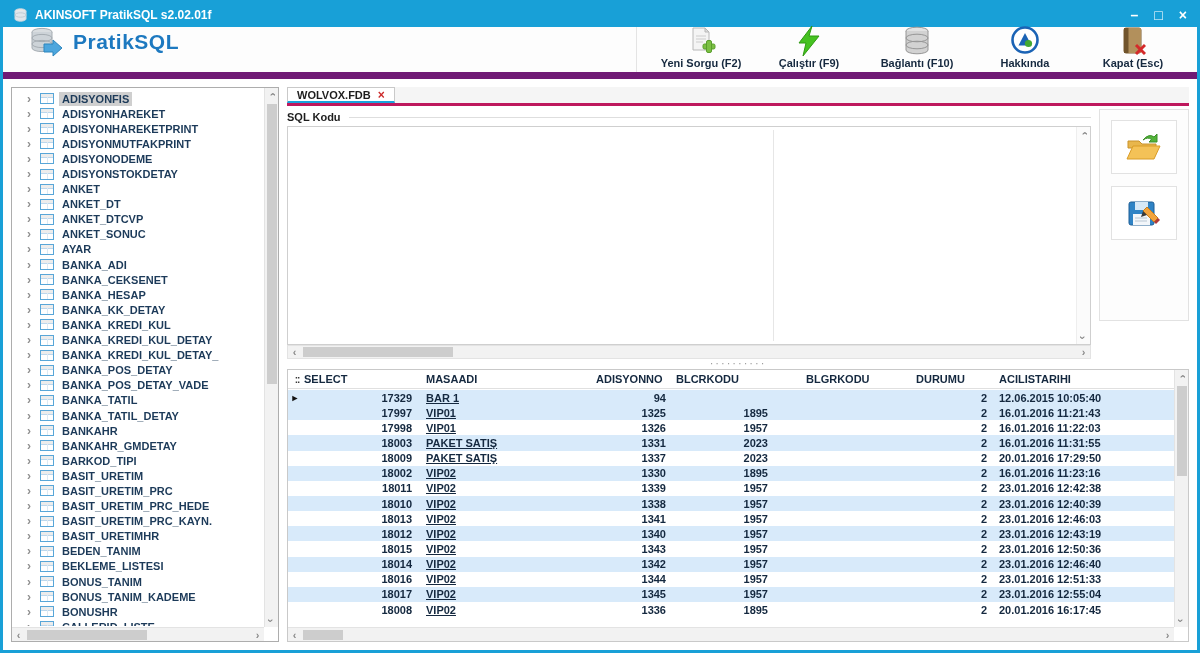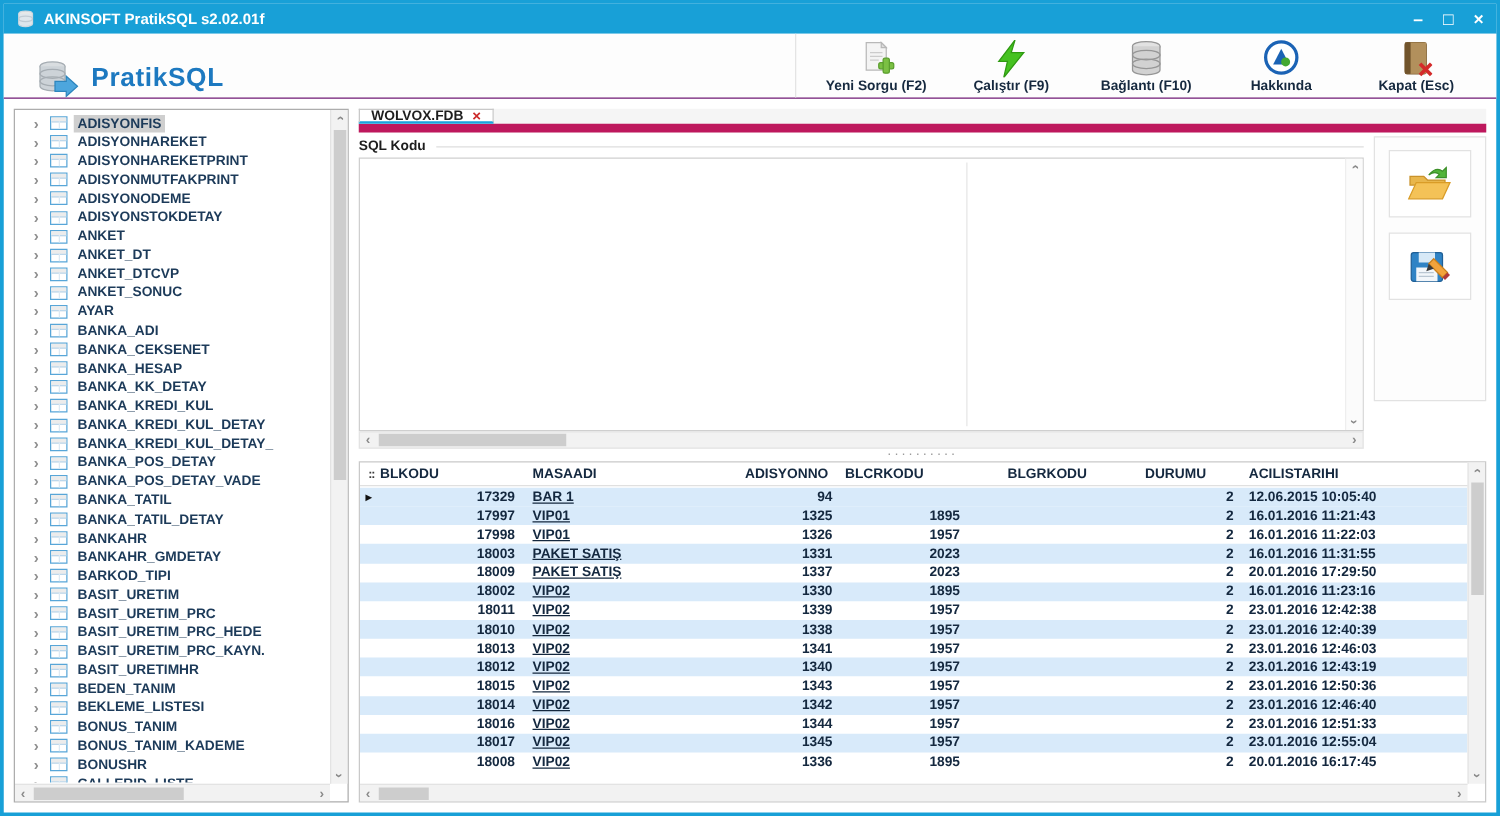--- a/index.html
+++ b/index.html
@@ -10,21 +10,21 @@
 
   
   .titlebar { position:absolute; top:0; left:0; right:0; height:24px; background:#18a0d7;
               display:flex; align-items:center; padding:0 10px; gap:7px; }
   .titlebar .title { color:#fff; font-size:12px; font-weight:bold; }
   .win-controls { margin-left:auto; display:flex; gap:16px; align-items:center; }
   .win-btn { color:#fff; font-size:14px; font-weight:bold; line-height:1; cursor:default; }
 
   
   .toolbar { position:absolute; top:24px; left:0; right:0; height:52px; background:#fdfdfd;
-             border-bottom:1px solid #701a75; display:flex; align-items:flex-end; }
+             border-bottom:7px solid #701a75; display:flex; align-items:flex-start; }
   .brand { display:flex; align-items:center; gap:10px; margin-left:26px; }
   .brand-name { font-size:21px; font-weight:bold; color:#1d79c0; letter-spacing:0.5px; }
   .tb-buttons { margin-left:auto; margin-right:6px; display:flex; align-items:stretch;
                 border-left:1px solid #e4e4e4; height:100%; padding:2px 4px 0 10px; }
   .tb-btn { width:108px; display:flex; flex-direction:column; align-items:center; justify-content:flex-end;
             padding-bottom:3px; gap:1px; cursor:default; }
   .tb-btn .lbl { font-size:11px; font-weight:bold; color:#16293f; white-space:nowrap; }
   .tb-btn .ic { height:32px; display:flex; align-items:flex-end; justify-content:center; }
 
   
@@ -49,21 +49,21 @@
   .rot-down { transform:rotate(90deg); }
   .thumb { background:#cdcdcd; }
   .tree-sb-v { top:0; right:0; bottom:14px; width:14px; border-left:1px solid #e3e3e3; flex-direction:column; justify-content:space-between; }
   .tree-sb-v .thumb { position:absolute; top:16px; left:2px; width:10px; height:280px; }
   .tree-sb-h { left:0; right:14px; bottom:0; height:14px; border-top:1px solid #e3e3e3; align-items:center; }
   .tree-sb-h .thumb { width:120px; height:10px; margin-left:2px; }
 
   
   .work { position:absolute; left:284px; top:84px; right:8px; bottom:8px; }
 
-  .tabbar { height:19px; display:flex; background:#f5f5f5; border-bottom:7px solid #be185d; }
+  .tabbar { height:19px; display:flex; background:#f5f5f5; border-bottom:3px solid #be185d; }
   .tab { background:#fff; border:1px solid #c9c9c9; border-bottom:2px solid #19a3dc;
          padding:0 9px; display:flex; gap:7px; align-items:center;
          font-size:11px; font-weight:bold; color:#1d1d1d; }
   .tab-close { color:#cc2b2b; font-size:12px; font-weight:bold; }
 
   .editor-row { position:absolute; top:22px; left:0; right:0; height:250px; display:flex; }
   .sql-area { flex:1; position:relative; margin-right:8px; }
   .sql-label-row { height:15px; display:flex; align-items:center; gap:8px; }
   .sql-label { font-size:11px; font-weight:bold; color:#1d1d1d; }
   .sql-label-line { flex:1; height:1px; background:#dedede; margin-top:2px; }
@@ -484,21 +484,21 @@
           </svg>
         </div>
       </div>
     </div>
 
     <div class="splitter">··········</div>
 
     <div class="grid">
       <div class="grid-header">
         <span class="cell cm corner-glyph">::</span>
-        <span class="cell c0">BLKODU</span>
+        <span class="cell c0">SELECT</span>
         <span class="cell c1">MASAADI</span>
         <span class="cell c2">ADISYONNO</span>
         <span class="cell c3">BLCRKODU</span>
         <span class="cell c4">BLGRKODU</span>
         <span class="cell c5">DURUMU</span>
         <span class="cell c6">ACILISTARIHI</span>
       </div>
       <div class="grid-body">
   <div class="grid-row alt">
     <span class="cell cm">►</span>

